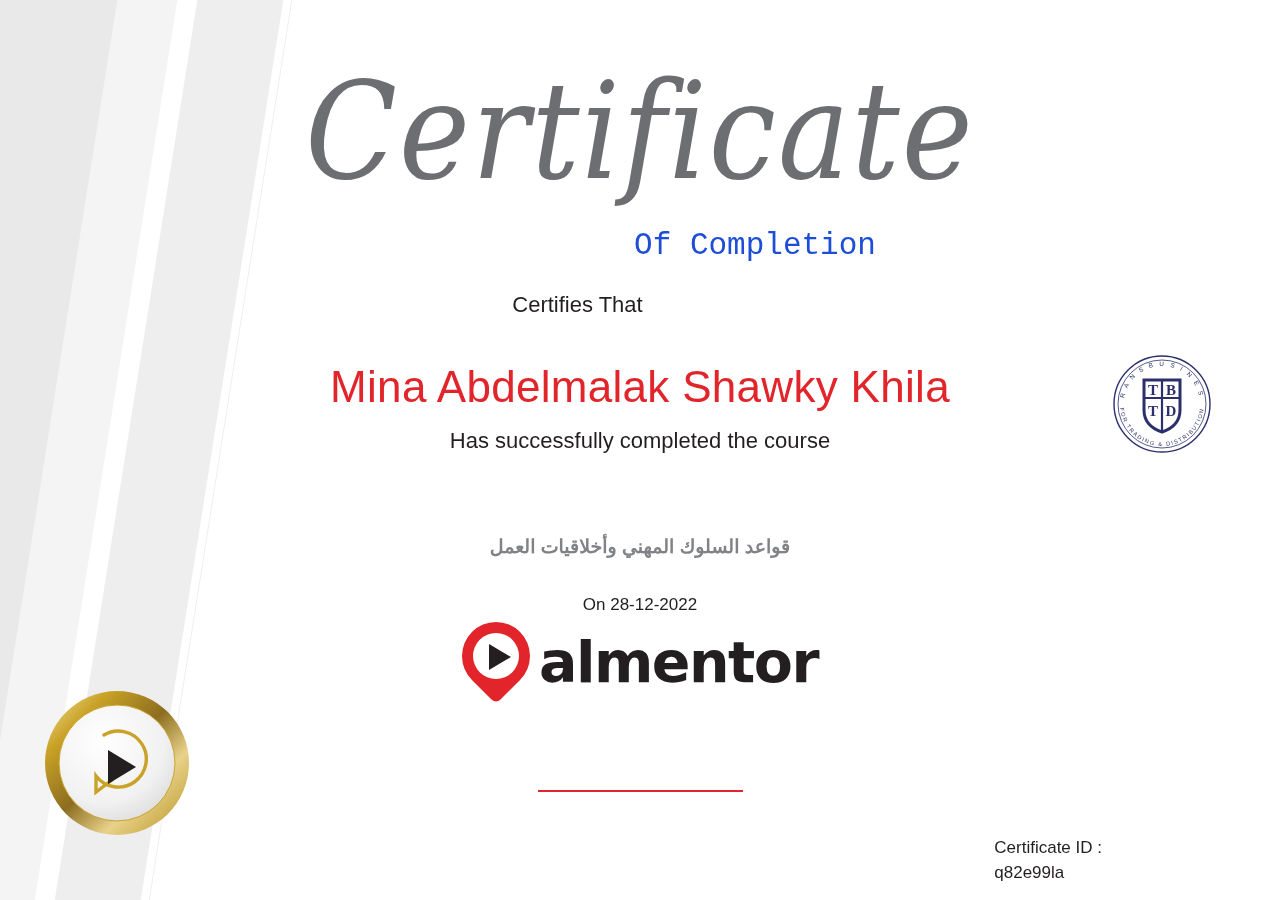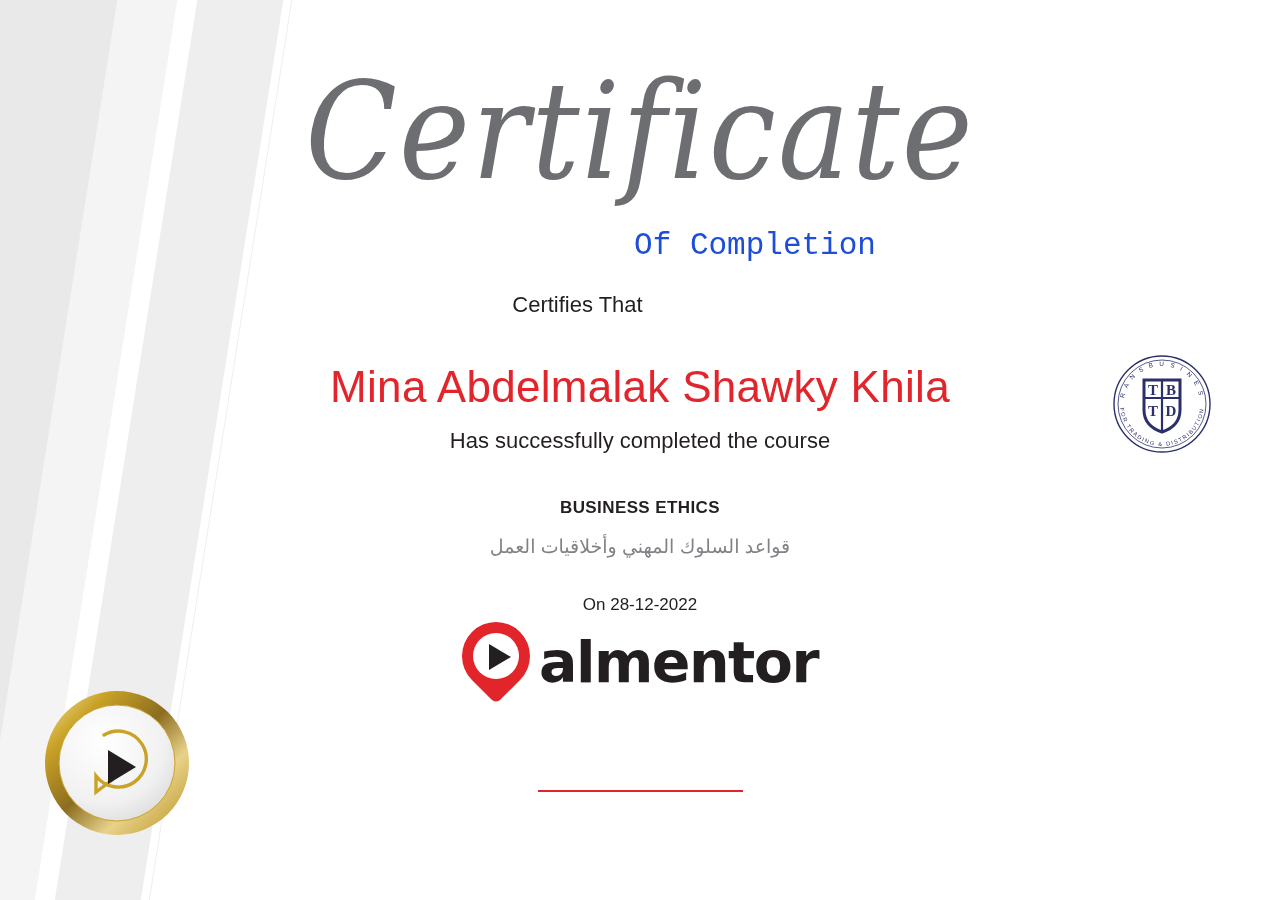--- a/index.html
+++ b/index.html
@@ -144,21 +144,21 @@
     letter-spacing: 0.4px;
   }
 
   .course-ar {
     position: absolute;
     top: 521px;
     left: 0;
     width: 1280px;
     text-align: center;
     font-size: 19px;
-    font-weight: normal;
+    font-weight: bold;
     color: #808285;
     direction: rtl;
   }
 
   .date-line {
     position: absolute;
     top: 581px;
     left: 0;
     width: 1280px;
     font-size: 17px;
@@ -289,40 +289,43 @@
 
     <div class="cert-script">Certificate</div>
     <div class="cert-sub">Of Completion</div>
 
     <div class="certifies-that">Certifies That</div>
 
     <div class="recipient">Mina Abdelmalak Shawky Khila</div>
 
     <div class="completed-line">Has successfully completed the course</div>
 
-    <div class="course-en">BUSINESS ETHICS</div>
     <div class="course-ar">قواعد السلوك المهني وأخلاقيات العمل</div>
 
     <div class="date-line">On 28-12-2022</div>
 
     <div class="brand">
       <span class="brand-inner">
         <span class="brand-mark">
           <span class="pin"></span>
           <span class="pin-inner"></span>
           <span class="play"></span>
         </span>
         <span class="brand-text">almentor</span>
       </span>
     </div>
 
     <div class="signature">
       <div class="signature-rule"></div>
     </div>
 
+    <div class="cert-id">
+      <div>Certificate ID :</div>
+      <div>q82e99la</div>
+    </div>
   </div>
 
   <div class="seal">
     <svg viewBox="0 0 104 104" width="104" height="104" xmlns="http://www.w3.org/2000/svg">
       <defs>
         <path id="topArc" d="M 14,52 A 38,38 0 0 1 90,52"></path>
         <path id="botArc" d="M 10,52 A 42,42 0 0 0 94,52"></path>
       </defs>
       <circle cx="52" cy="52" r="48" fill="none" stroke="#2b2f6b" stroke-width="1.4"></circle>
       <circle cx="52" cy="52" r="44" fill="none" stroke="#2b2f6b" stroke-width="0.8"></circle>

